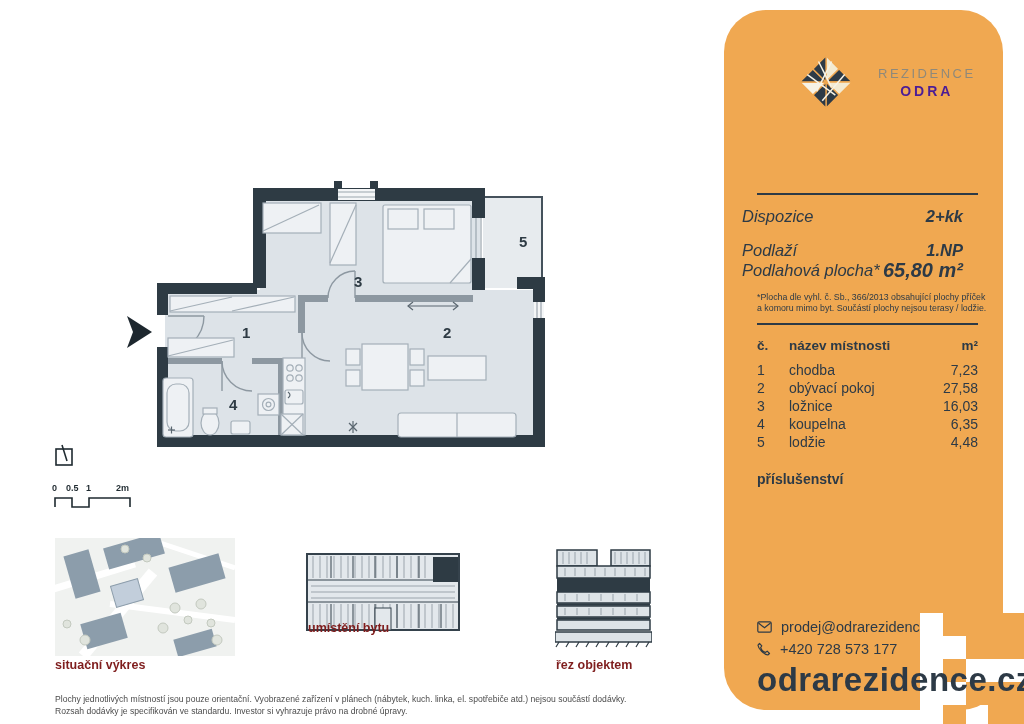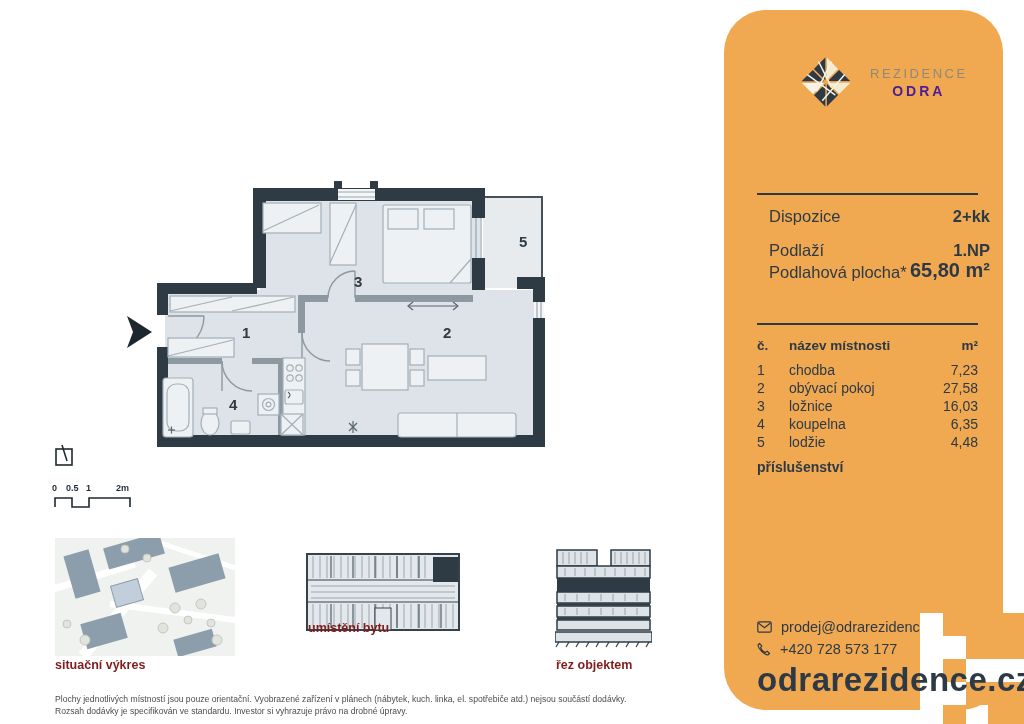--- a/index.html
+++ b/index.html
@@ -7,27 +7,27 @@
     width:1024px;height:724px;position:relative;background:#ffffff;
     font-family:"Liberation Sans",sans-serif;color:#2d3a46;overflow:hidden;
   }
   .abs{position:absolute;}
 
   
   .panel{
     left:724px;top:10px;width:279px;height:700px;
     background:#f0a851;border-radius:42px;
   }
-  .brand{position:absolute;left:74px;top:44px;display:flex;align-items:center;gap:16px;}
+  .brand{position:absolute;left:74px;top:44px;display:flex;align-items:center;gap:24px;}
   .brand-text{display:flex;flex-direction:column;align-items:center;}
   .brand-l1{font-size:13px;letter-spacing:2.5px;color:#8f897a;font-weight:500;}
   .brand-l2{font-size:14px;letter-spacing:3px;color:#4c1d95;font-weight:800;margin-top:2px;}
   .unit-id{position:absolute;left:33px;top:124px;font-size:42px;font-weight:800;letter-spacing:1px;color:#2d3a46;}
   .divider{position:absolute;left:33px;width:221px;height:2px;background:#2d3a46;}
-  .spec-row{position:absolute;left:45px;width:221px;display:flex;justify-content:space-between;align-items:flex-end;}
+  .spec-row{position:absolute;left:18px;width:221px;display:flex;justify-content:space-between;align-items:center;font-style:italic;}
   .spec-label{font-size:16.5px;font-weight:500;}
   .spec-value{font-size:16.5px;font-weight:700;}
   .spec-value.big{font-size:20px;}
   .disclaimer{position:absolute;left:33px;width:232px;font-size:8.8px;line-height:11px;color:#2d3a46;}
   .tbl-row{position:absolute;left:33px;width:221px;display:flex;align-items:baseline;font-size:14px;}
   .tbl-row .c-num{width:32px;flex:none;}
   .tbl-row .c-name{flex:1;}
   .tbl-row .c-area{flex:none;text-align:right;}
   .tbl-head{font-weight:700;font-size:13.5px;}
   .sec-title{position:absolute;left:33px;font-weight:700;font-size:14px;}
@@ -312,20 +312,24 @@
   </div>
   <div class="spec-row" style="top:223px;margin-top:8px;">
     <span class="spec-label">Podlaží</span>
     <span class="spec-value">1.NP</span>
   </div>
   <div class="spec-row" style="top:249px;">
     <span class="spec-label">Podlahová plocha*</span>
     <span class="spec-value big">65,80 m²</span>
   </div>
 
+  <div class="disclaimer" style="top:282px;">
+    <div>*Plocha dle vyhl. č. Sb., 366/2013 obsahující plochy příček</div>
+    <div>a komoru mimo byt. Součástí plochy nejsou terasy / lodžie.</div>
+  </div>
 
   <div class="divider" style="top:313px;"></div>
 
   <div class="tbl-row tbl-head" style="top:328px;">
     <span class="c-num">č.</span>
     <span class="c-name">název místnosti</span>
     <span class="c-area">m²</span>
   </div>
   <div class="tbl-row" style="top:352px;">
     <span class="c-num">1</span>
@@ -346,21 +350,21 @@
     <span class="c-num">4</span>
     <span class="c-name">koupelna</span>
     <span class="c-area">6,35</span>
   </div>
   <div class="tbl-row" style="top:424px;">
     <span class="c-num">5</span>
     <span class="c-name">lodžie</span>
     <span class="c-area">4,48</span>
   </div>
 
-  <div class="sec-title" style="top:449px;">příslušenství</div>
+  <div class="sec-title" style="top:461px;">příslušenství</div>
 
 
   <div class="contact-row" style="top:609px;">
     <svg width="15" height="12" viewBox="0 0 15 12">
       <rect x="0.8" y="0.8" width="13.4" height="10.4" rx="1.5" fill="none" stroke="#2d3a46" stroke-width="1.2"></rect>
       <polyline points="1.5,2 7.5,6.8 13.5,2" fill="none" stroke="#2d3a46" stroke-width="1.2"></polyline>
     </svg>
     <span>prodej@odrarezidence.cz</span>
   </div>
 

